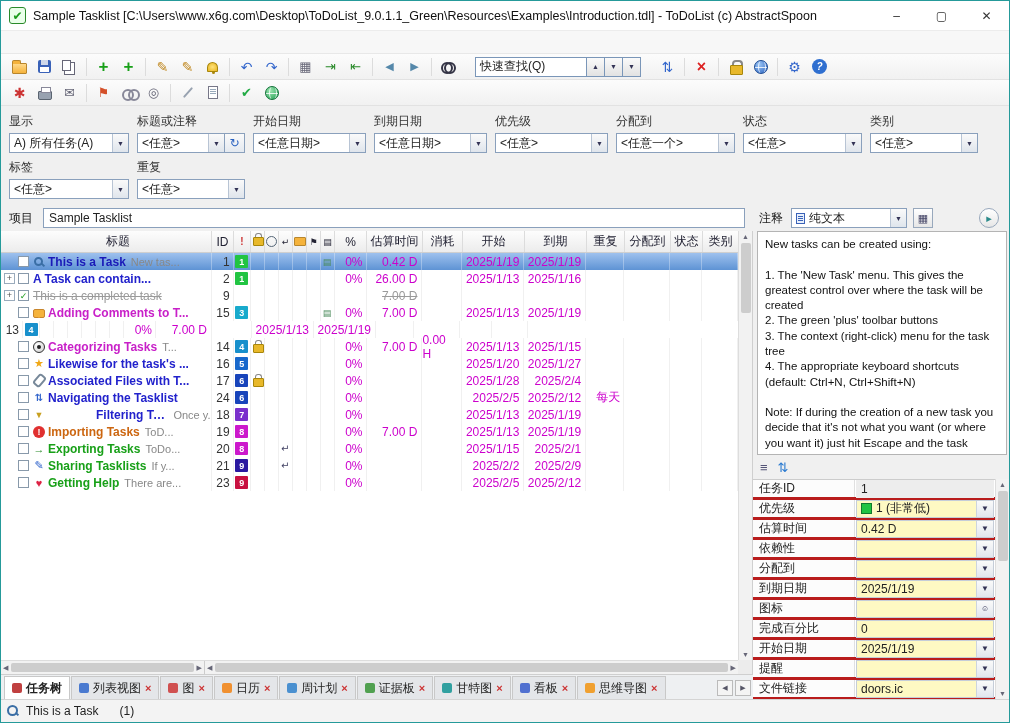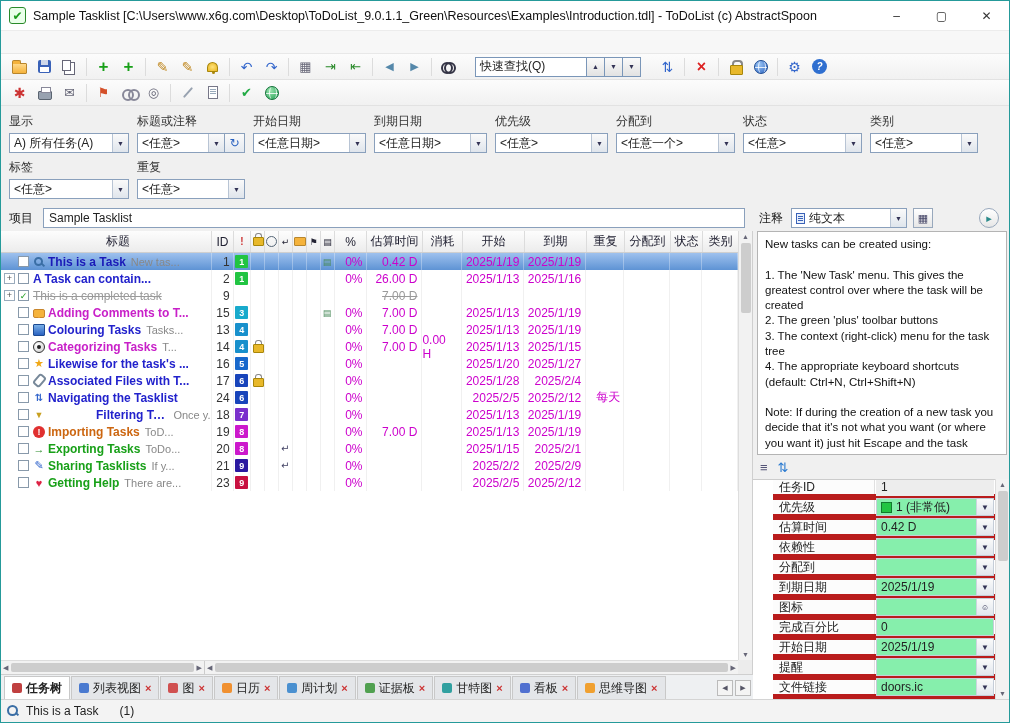--- a/index.html
+++ b/index.html
@@ -177,23 +177,23 @@
   .hthumb { flex:1; height:9px; background:#cdcdcd; border-radius:2px; margin:0 3px; }
   .corner { position:absolute; right:0; bottom:0; width:14px; height:14px; background:#ececec; }
 
   
   .rightpane { position:absolute; top:230px; left:752px; right:0; bottom:23px; background:#f0f0f0; }
   .comments { position:absolute; top:0; left:4px; right:2px; height:224px; background:#fff; border:1px solid #b4b4b4; padding:5px 7px; font-size:11.5px; line-height:1.33; white-space:pre-wrap; overflow:hidden; color:#111; }
   .midbar { position:absolute; top:224px; left:0; right:0; height:24px; display:flex; align-items:center; padding-left:7px; gap:10px; }
   .mid-ic1 { color:#557; font-size:13px; }
   .mid-ic2 { color:#2a7ad0; font-size:13px; }
   .attrs { position:absolute; top:248px; left:0; right:14px; bottom:0; background:#fff; border-top:1px solid #ccc; overflow:hidden; }
-  .arow { display:flex; height:20px; border-bottom:6px solid #b91c1c; align-items:center;margin-left:20px; }
+  .arow { display:flex; height:20px; border-bottom:3px solid #b91c1c; align-items:center; }
   .alabel { width:102px; padding-left:6px; border-right:1px solid #e0e0e0; height:100%; display:flex; align-items:center; background:#fcfcfc; white-space:nowrap; overflow:hidden; }
-  .avalue { flex:1; height:18px; margin:0 1px; border:1px solid #c5cdd8; background:#86efac; display:flex; align-items:center; padding-left:4px; min-width:0; }
+  .avalue { flex:1; height:18px; margin:0 1px; border:1px solid #c5cdd8; background:#fef9c3; display:flex; align-items:center; padding-left:4px; min-width:0; }
   .arow.readonly .avalue { border-color:transparent; background:#ededed; }
   .swatch { display:none; width:11px; height:11px; border:1px solid #127a2e; margin-right:4px; flex:none; }
   .swatch[style] { display:inline-block; }
   .avtext { flex:1; white-space:nowrap; overflow:hidden; min-width:0; }
   .actrl { width:17px; height:100%; border-left:1px solid #ccd4de; background:linear-gradient(#fafafa,#e2e7ee); display:flex; align-items:center; justify-content:center; font-size:8px; color:#335; flex:none; }
   .actrl:empty { display:none; }
   .attr-scroll { position:absolute; top:248px; right:0; bottom:0; width:14px; background:#f2f2f2; border-left:1px solid #ddd; display:flex; flex-direction:column; align-items:center; font-size:7px; color:#667; padding:2px 0; }
 
   
   .tabsbar { position:absolute; left:0; width:752px; bottom:23px; height:25px; background:#eef0f2; border-top:1px solid #cfcfcf; display:flex; align-items:flex-end; padding-left:3px; }
@@ -578,27 +578,20 @@
           <div class="c-est">7.00 D</div>
           <div class="c-spent"></div>
           <div class="c-date">2025/1/13</div>
           <div class="c-date">2025/1/19</div>
           <div class="c-recur"></div>
           <div class="c-assign"></div>
           <div class="c-status"></div>
           <div class="c-cat"></div>
         </div>
         <div class="trow">
-          <div class="c-title">
-            <span class="expander"></span>
-            <span class="cb"></span>
-            <span class="ticon i-scr"></span>
-            <span class="ttext" style="color: rgb(34, 34, 204);">Colouring Tasks</span>
-            <span class="tsub">Tasks...</span>
-          </div>
           <div class="c-id">13</div>
           <div class="c-pri">
             <span class="pri-block" style="background: rgb(24, 144, 204);">4</span>
           </div>
           <div class="c-ico"></div>
           <div class="c-ico"></div>
           <div class="c-ico"></div>
           <div class="c-ico"></div>
           <div class="c-ico"></div>
           <div class="c-ico c-note"></div>

